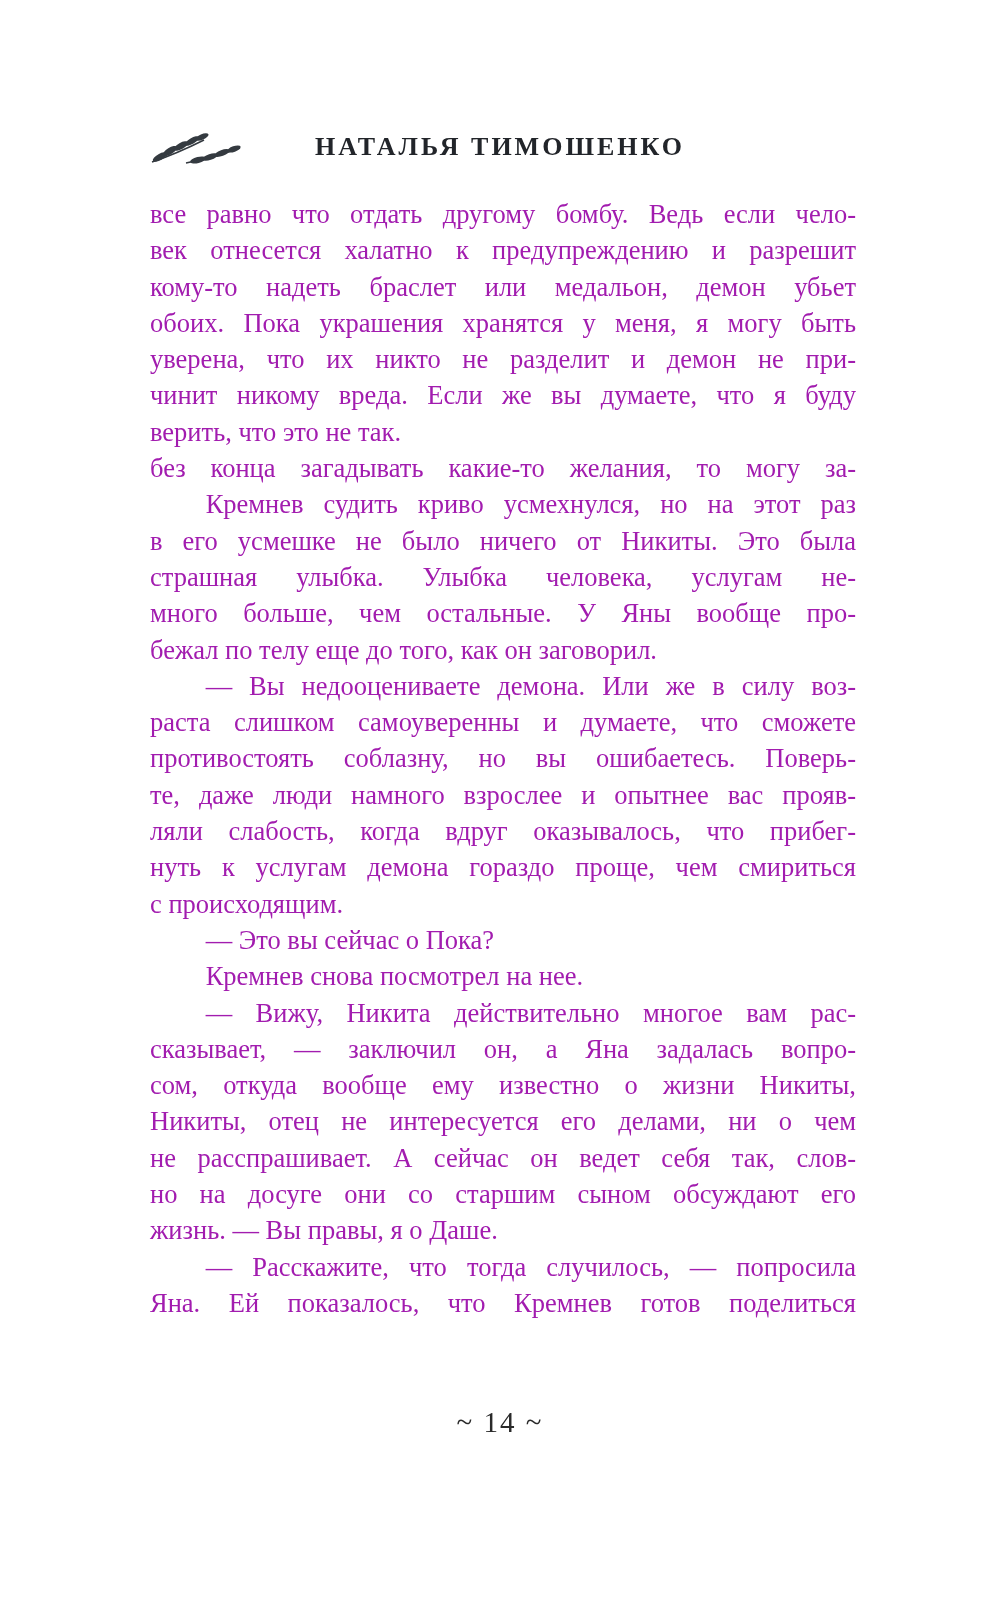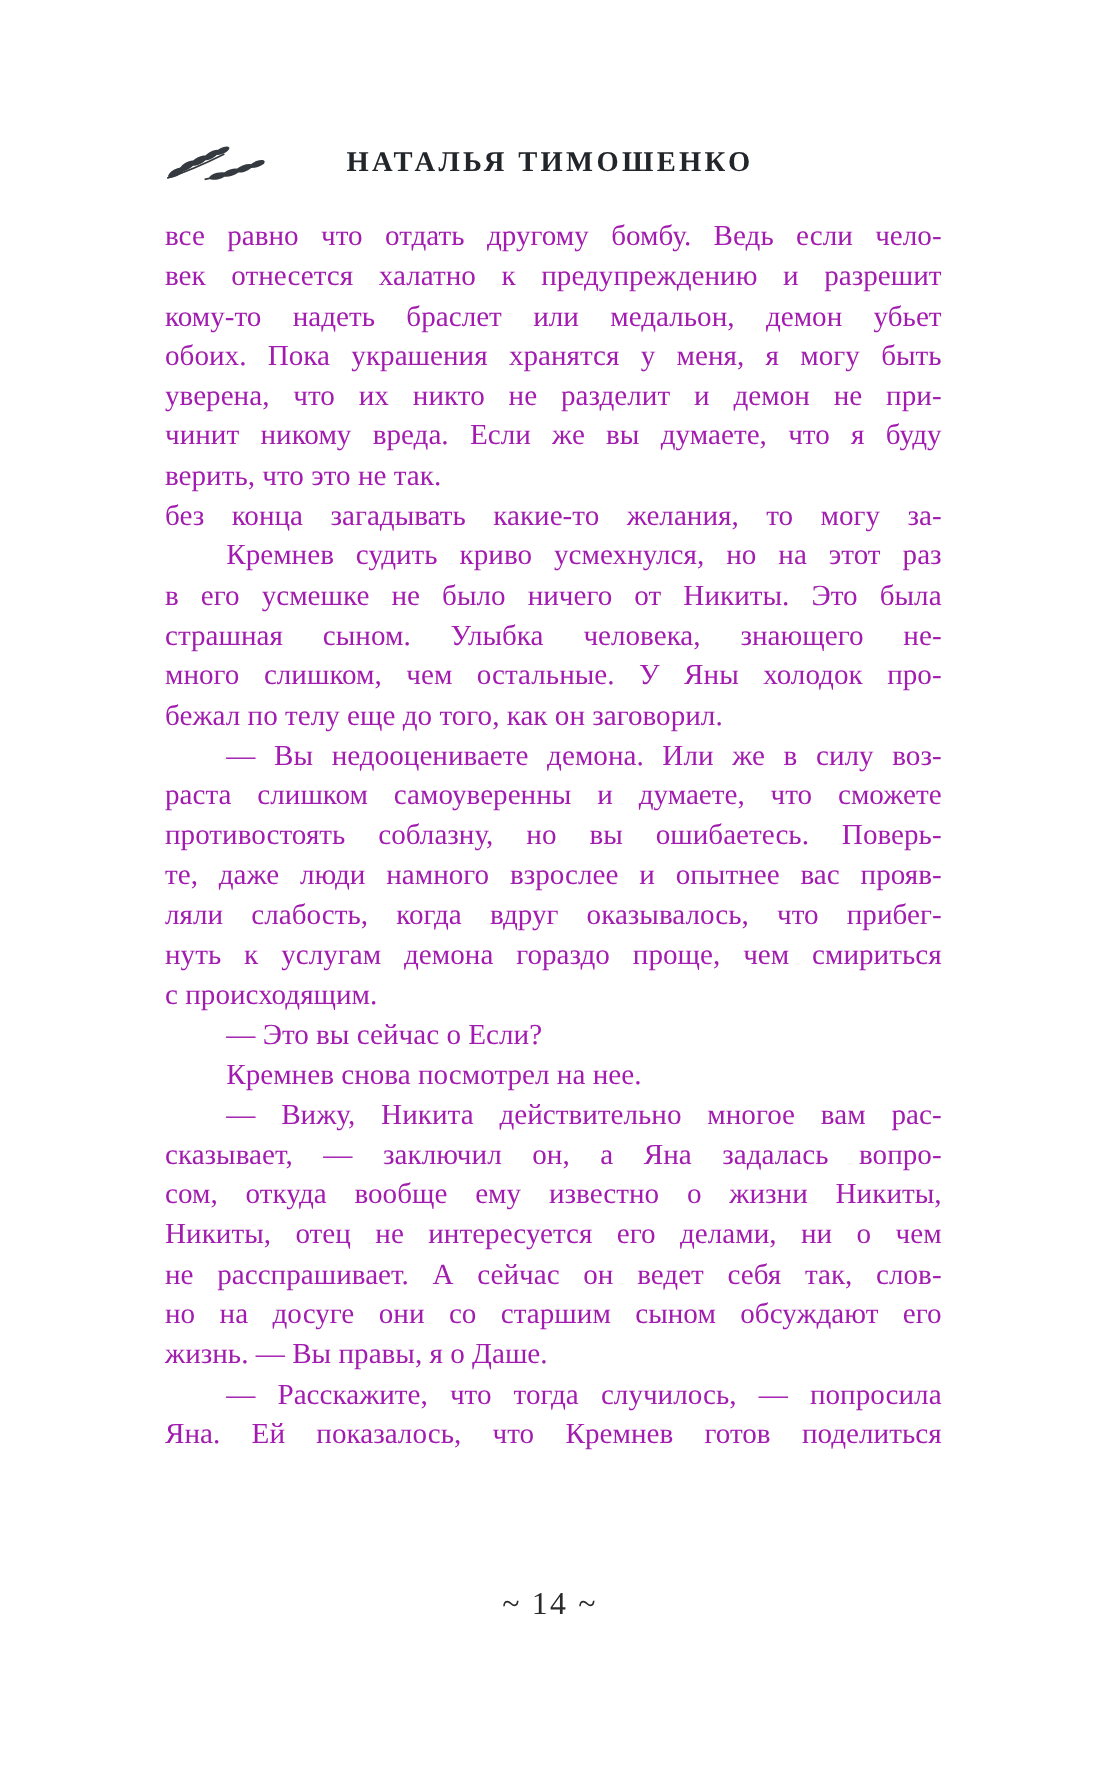--- a/index.html
+++ b/index.html
@@ -62,21 +62,20 @@
   }
   .para.indent .line:first-child {
     text-indent: 2.1em;
   }
   .page-footer {
     position: absolute;
     top: 1406px;
     left: 0;
     width: 100%;
     text-align: center;
-    margin-top: 36px;
   }
   .page-number {
     font-size: 29px;
     letter-spacing: 2px;
     color: #2a2a2a;
     font-family: "Liberation Serif", serif;
   }
 </style>
 </head>
 <body>
@@ -113,35 +112,35 @@
         <div class="line">кому-то надеть браслет или медальон, демон убьет</div>
         <div class="line">обоих. Пока украшения хранятся у меня, я могу быть</div>
         <div class="line">уверена, что их никто не разделит и демон не при-</div>
         <div class="line">чинит никому вреда. Если же вы думаете, что я буду</div>
         <div class="line last">верить, что это не так.</div>
         <div class="line">без конца загадывать какие-то желания, то могу за-</div>
       </div>
       <div class="para indent">
         <div class="line">Кремнев судить криво усмехнулся, но на этот раз</div>
         <div class="line">в его усмешке не было ничего от Никиты. Это была</div>
-        <div class="line">страшная сыном. Улыбка человека, знающего не-</div>
-        <div class="line">много слишком, чем остальные. У Яны холодок про-</div>
+        <div class="line">страшная улыбка. Улыбка человека, услугам не-</div>
+        <div class="line">много больше, чем остальные. У Яны вообще про-</div>
         <div class="line last">бежал по телу еще до того, как он заговорил.</div>
       </div>
       <div class="para indent">
         <div class="line">— Вы недооцениваете демона. Или же в силу воз-</div>
         <div class="line">раста слишком самоуверенны и думаете, что сможете</div>
         <div class="line">противостоять соблазну, но вы ошибаетесь. Поверь-</div>
         <div class="line">те, даже люди намного взрослее и опытнее вас прояв-</div>
         <div class="line">ляли слабость, когда вдруг оказывалось, что прибег-</div>
         <div class="line">нуть к услугам демона гораздо проще, чем смириться</div>
         <div class="line last">с происходящим.</div>
       </div>
       <div class="para indent">
-        <div class="line last">— Это вы сейчас о Если?</div>
+        <div class="line last">— Это вы сейчас о Пока?</div>
       </div>
       <div class="para indent">
         <div class="line last">Кремнев снова посмотрел на нее.</div>
       </div>
       <div class="para indent">
         <div class="line">— Вижу, Никита действительно многое вам рас-</div>
         <div class="line">сказывает, — заключил он, а Яна задалась вопро-</div>
         <div class="line">сом, откуда вообще ему известно о жизни Никиты,</div>
         <div class="line">Никиты, отец не интересуется его делами, ни о чем</div>
         <div class="line">не расспрашивает. А сейчас он ведет себя так, слов-</div>

